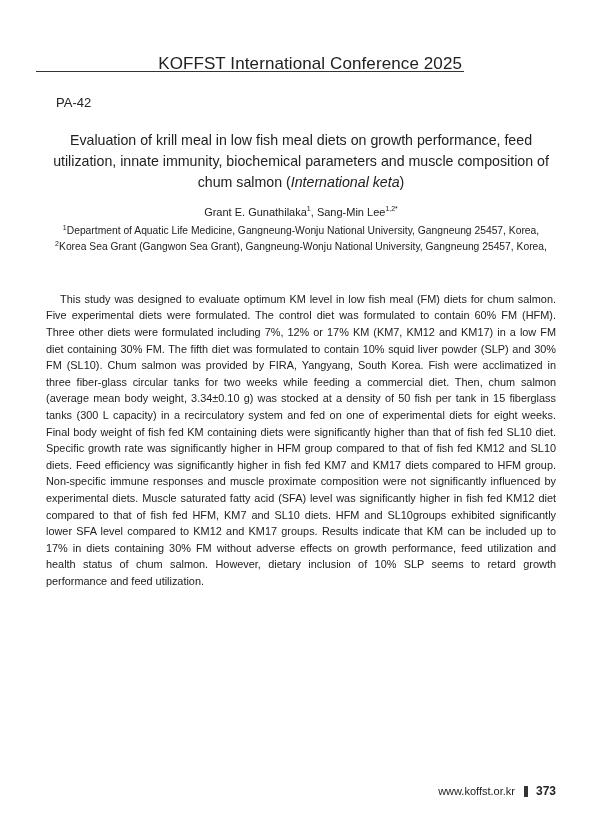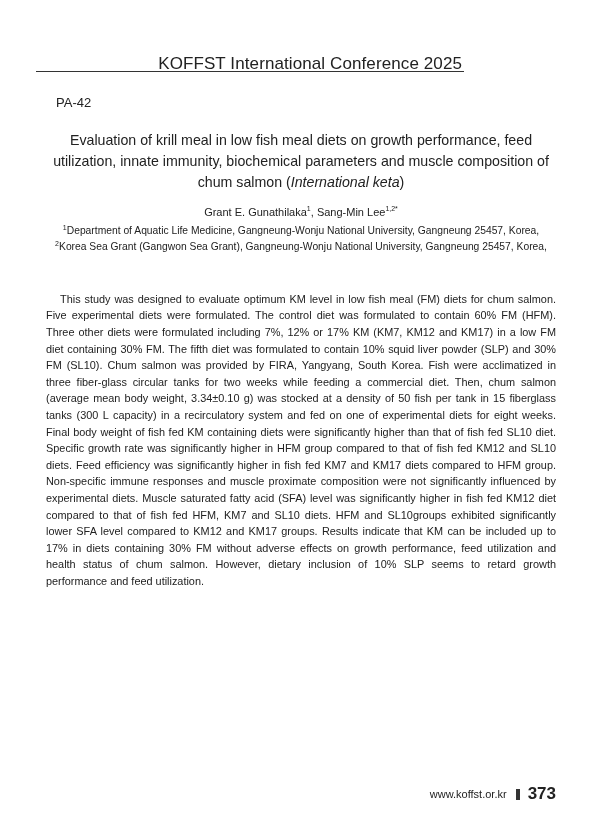--- a/index.html
+++ b/index.html
@@ -17,21 +17,21 @@
   .title i { font-style: italic; }
   .authors { position: absolute; left: 40px; top: 205px; width: 522px; text-align: center; font-size: 11px; color: #222; }
   .authors sup, .aff sup { font-size: 7px; }
   .aff { position: absolute; left: 40px; width: 522px; text-align: center; font-size: 10.3px; color: #222; white-space: nowrap; }
   .aff1 { top: 224px; }
   .aff2 { top: 240px; }
   .abstract { position: absolute; left: 46px; top: 280px; width: 510px; font-size: 10.9px;
               line-height: 16.6px; text-align: justify; color: #222; text-indent: 14px; }
   .footer { position: absolute; right: 44px; top: 762px; display: flex; align-items: center; font-size: 11px; color: #222; margin-top: 22px; }
   .footer-bar { width: 4px; height: 11px; background: #333; margin: 0 8px 0 9px; }
-  .page-num { font-size: 17px; font-weight: bold; color: #222; }
+  .page-num { font-size: 12px; font-weight: bold; color: #222; }
 </style>
 </head>
 <body>
 
 <div class="header">
   <span class="header-text">KOFFST International Conference 2025</span>
   <div class="header-rule"></div>
 </div>
 
 <div class="code">PA-42</div>

